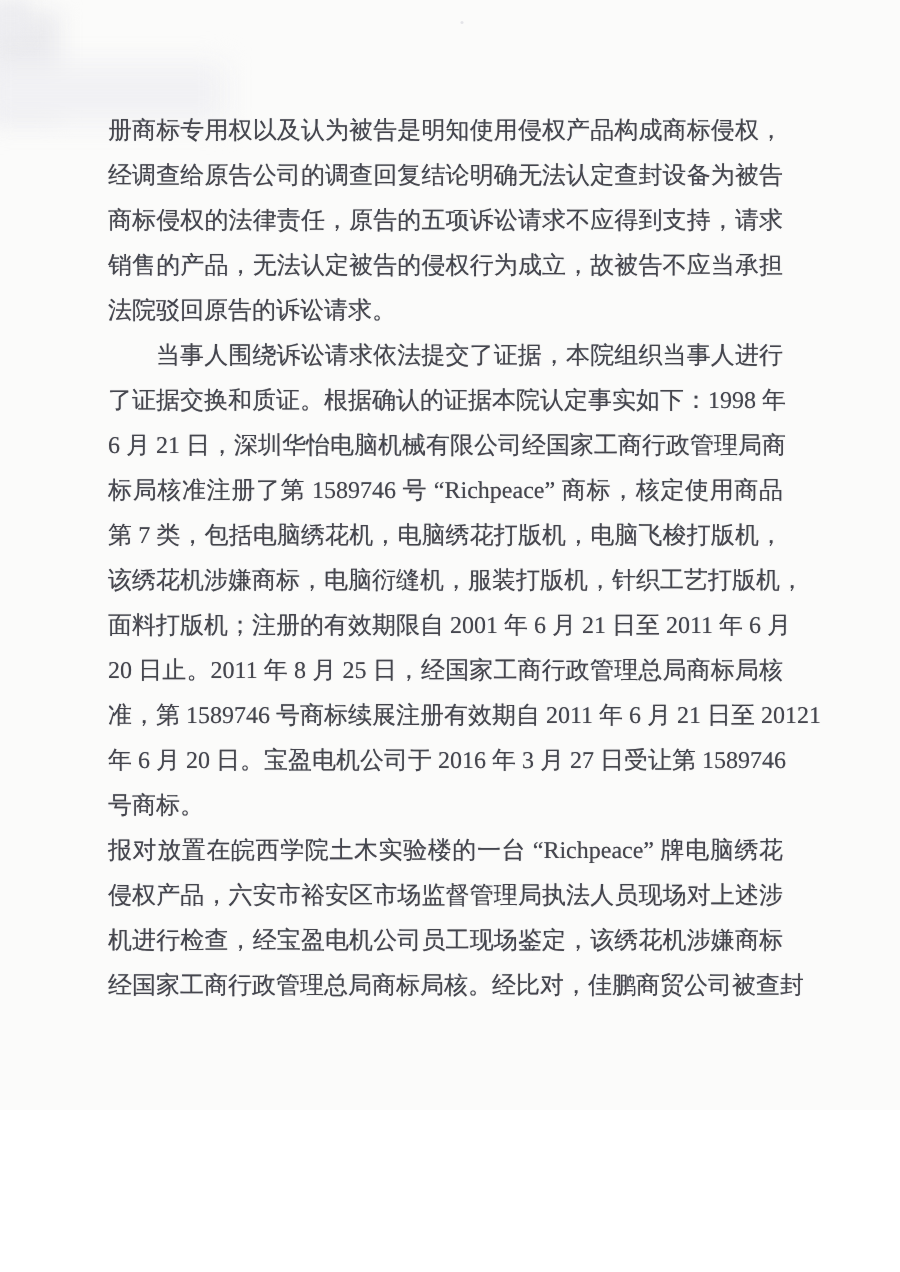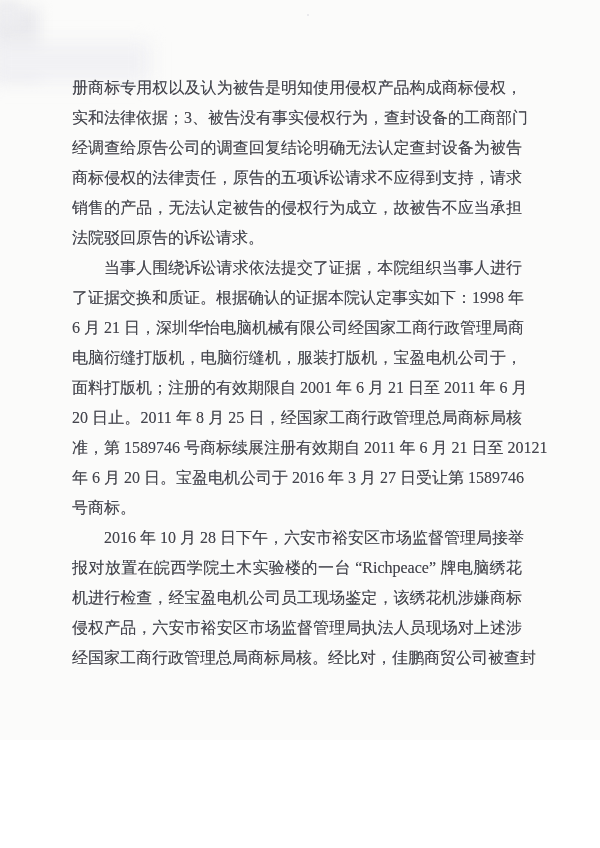--- a/index.html
+++ b/index.html
@@ -82,38 +82,38 @@
 </head>
 <body>
 
 <div class="page">
   <div class="scan-shadow-a"></div>
   <div class="scan-shadow-b"></div>
   <div class="scan-shadow-c"></div>
 
   <div class="text-block">
       <div class="line">册商标专用权以及认为被告是明知使用侵权产品构成商标侵权，</div>
-      <div class="line">实和法律依据；3、被告没有事实侵权行为，查封设备的工商部门</div>
       <div class="line">经调查给原告公司的调查回复结论明确无法认定查封设备为被告</div>
       <div class="line">商标侵权的法律责任，原告的五项诉讼请求不应得到支持，请求</div>
       <div class="line">销售的产品，无法认定被告的侵权行为成立，故被告不应当承担</div>
       <div class="line para-end">法院驳回原告的诉讼请求。</div>
       <div class="line indent">当事人围绕诉讼请求依法提交了证据，本院组织当事人进行</div>
       <div class="line">了证据交换和质证。根据确认的证据本院认定事实如下：1998 年</div>
       <div class="line">6 月 21 日，深圳华怡电脑机械有限公司经国家工商行政管理局商</div>
-      <div class="line">电脑衍缝打版机，电脑衍缝机，服装打版机，宝盈电机公司于，</div>
+      <div class="line">标局核准注册了第 1589746 号 “Richpeace” 商标，核定使用商品</div>
+      <div class="line">第 7 类，包括电脑绣花机，电脑绣花打版机，电脑飞梭打版机，</div>
+      <div class="line">该绣花机涉嫌商标，电脑衍缝机，服装打版机，针织工艺打版机，</div>
       <div class="line">面料打版机；注册的有效期限自 2001 年 6 月 21 日至 2011 年 6 月</div>
       <div class="line">20 日止。2011 年 8 月 25 日，经国家工商行政管理总局商标局核</div>
       <div class="line">准，第 1589746 号商标续展注册有效期自 2011 年 6 月 21 日至 20121</div>
       <div class="line">年 6 月 20 日。宝盈电机公司于 2016 年 3 月 27 日受让第 1589746</div>
       <div class="line para-end">号商标。</div>
-      <div class="line indent">2016 年 10 月 28 日下午，六安市裕安区市场监督管理局接举</div>
       <div class="line">报对放置在皖西学院土木实验楼的一台 “Richpeace” 牌电脑绣花</div>
+      <div class="line">侵权产品，六安市裕安区市场监督管理局执法人员现场对上述涉</div>
       <div class="line">机进行检查，经宝盈电机公司员工现场鉴定，该绣花机涉嫌商标</div>
-      <div class="line">侵权产品，六安市裕安区市场监督管理局执法人员现场对上述涉</div>
       <div class="line para-end">经国家工商行政管理总局商标局核。经比对，佳鹏商贸公司被查封</div>
     </div>
 
   <div class="page-number">3</div>
 
   <div class="noise-dot dot-1"></div>
   <div class="noise-dot dot-2"></div>
   <div class="noise-dot dot-3"></div>
 </div>
 

